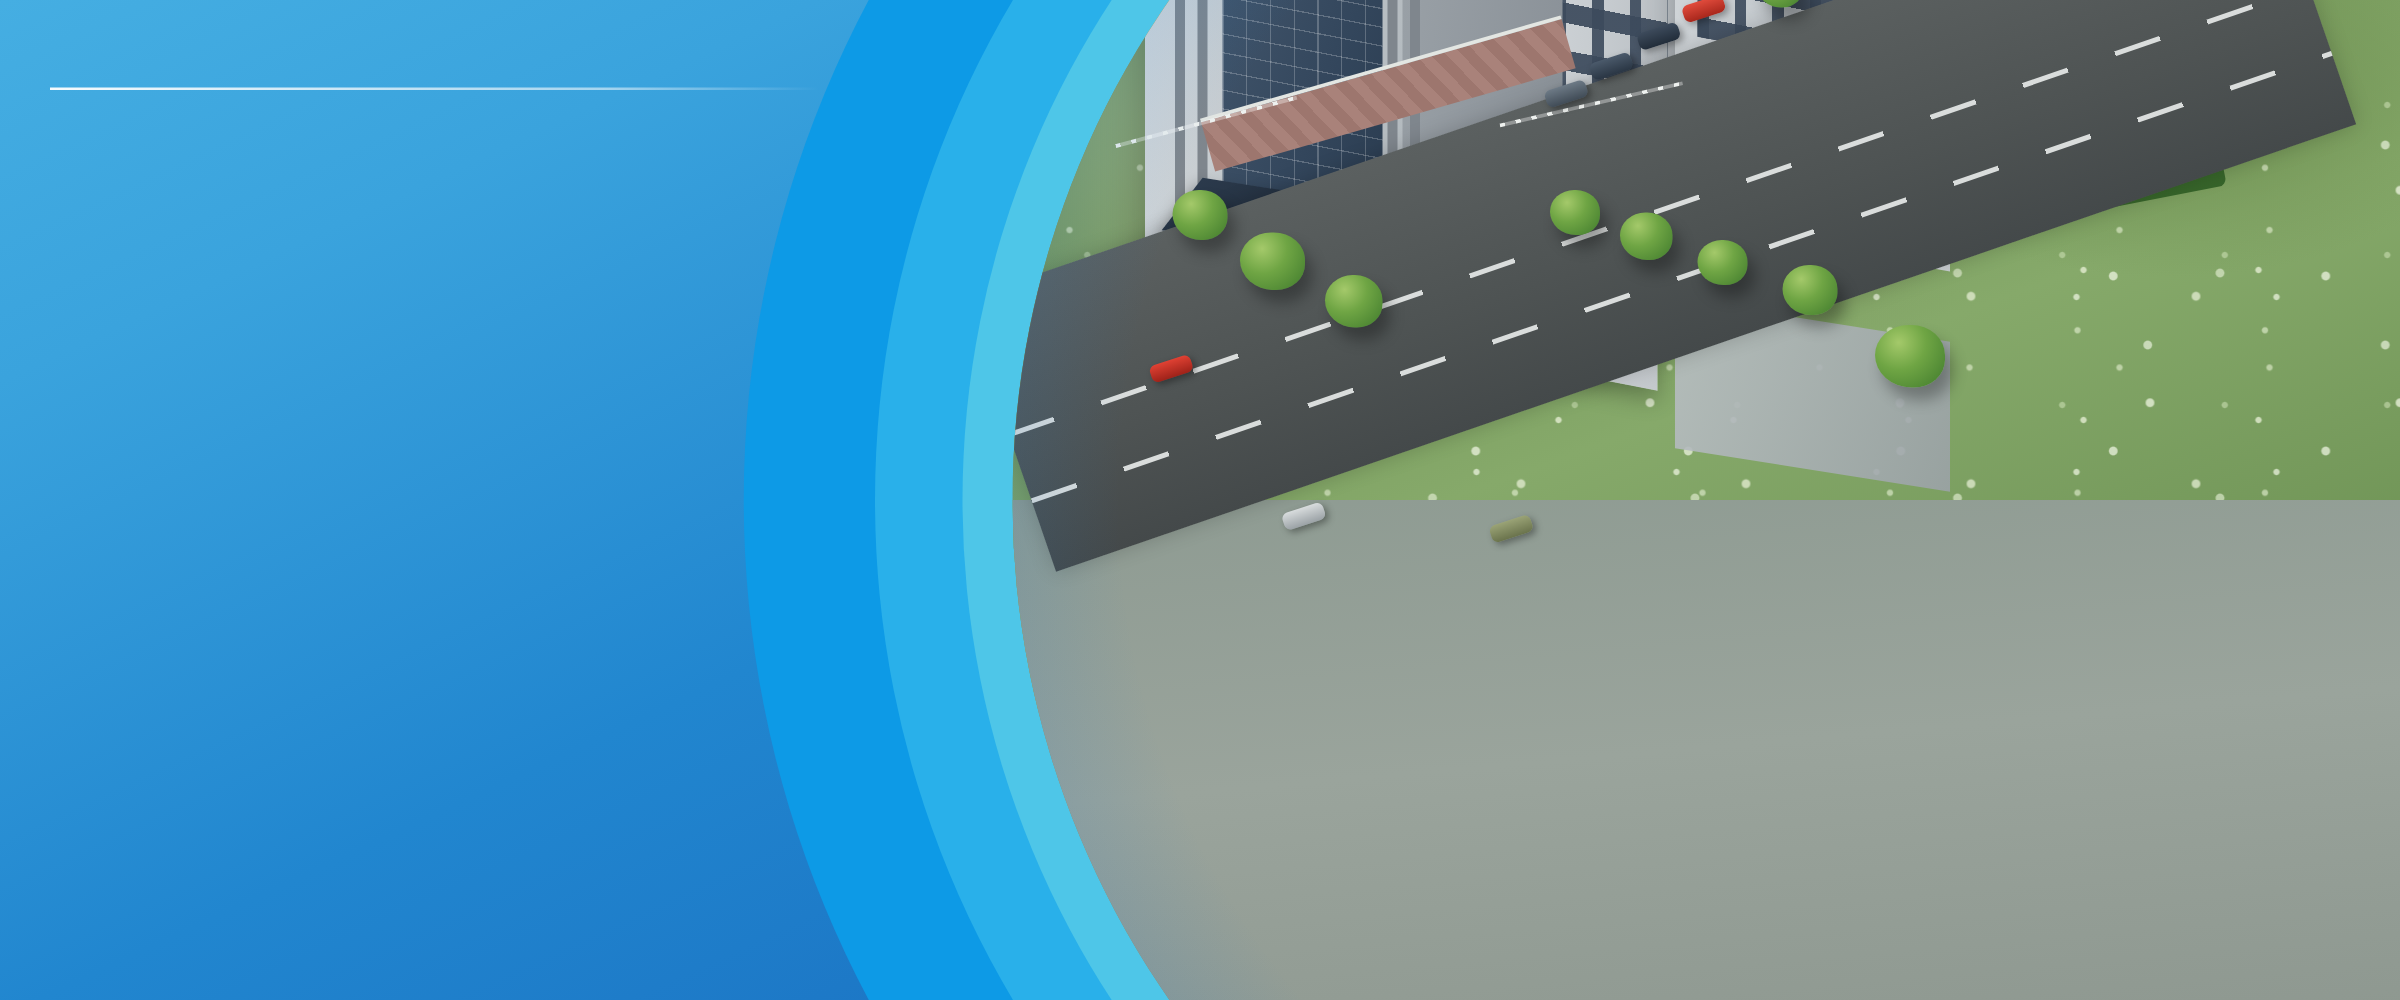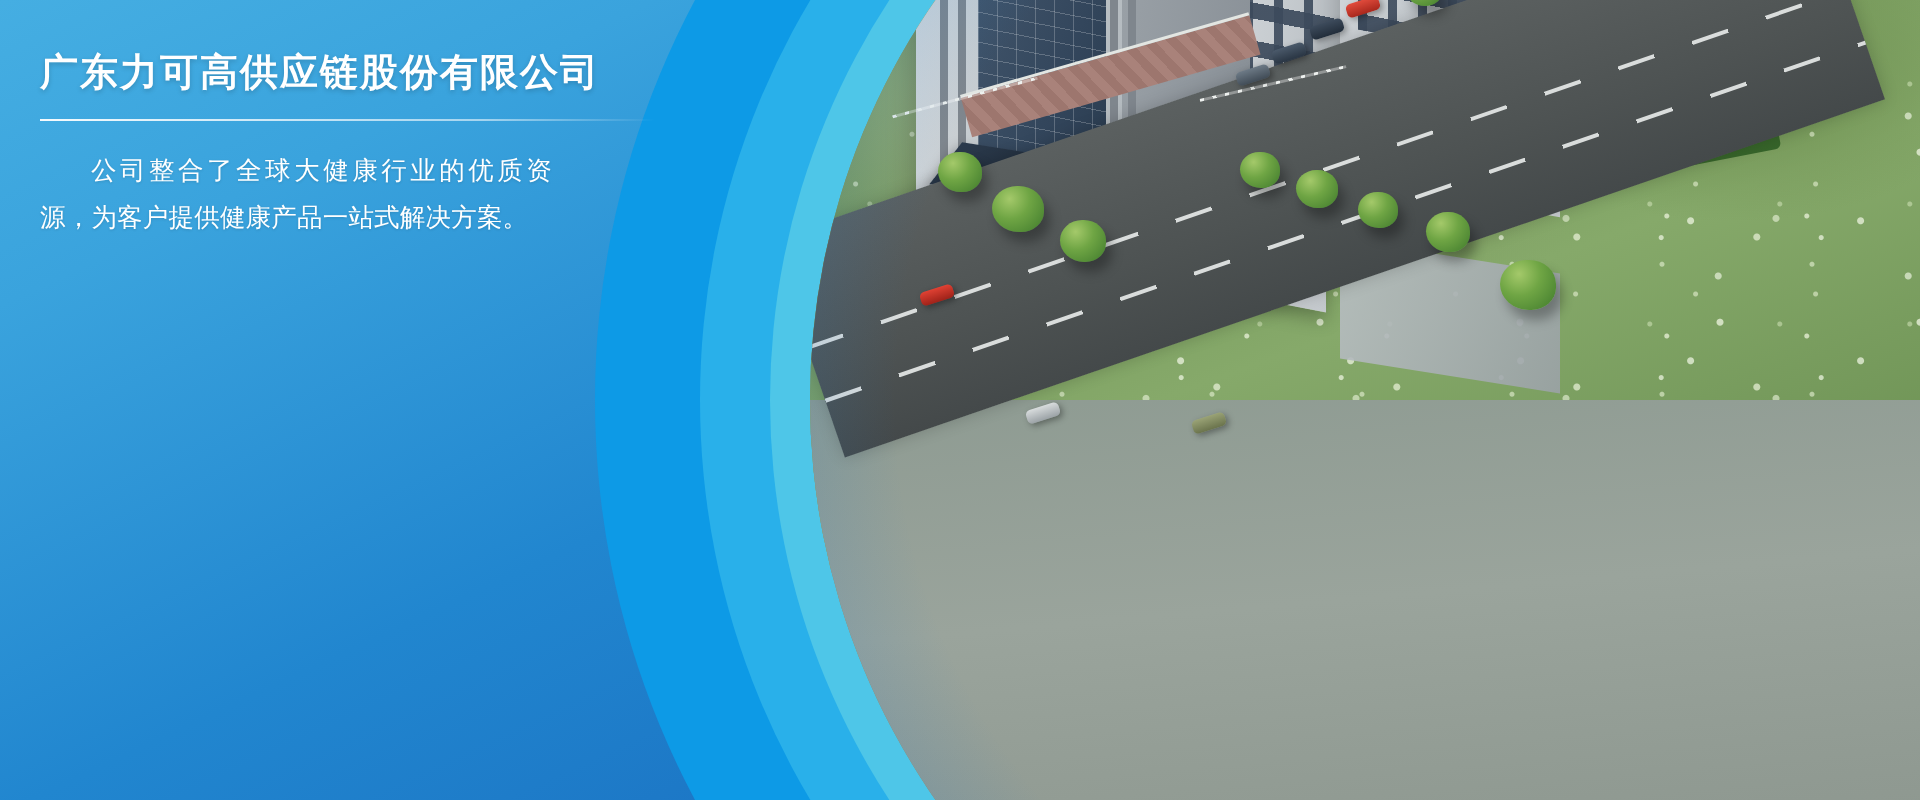--- a/index.html
+++ b/index.html
@@ -337,20 +337,18 @@
       <div class="car" style="left:426px; top:368px; background:linear-gradient(180deg,#6d7a86,#414c57);"></div>
       <div class="car" style="left:110px; top:588px; background:linear-gradient(180deg,#e04133,#9e2219);"></div>
       <div class="car" style="left:216px; top:706px; background:linear-gradient(180deg,#d8dcdd,#9ba2a6);"></div>
       <div class="car" style="left:382px; top:716px; background:linear-gradient(180deg,#9aa376,#6a734c);"></div>
 
     </div>
     <div class="photo-fade"></div>
   </div>
 
   <div class="text-col">
-    <h1 class="page-title">广东力可高供应链股份有限公司</h1>
     <div class="title-rule"></div>
     <div class="body-copy">
-      <p class="para">公司整合了全球大健康行业的优质资源，为客户提供健康产品一站式解决方案。</p>
     </div>
   </div>
 
 </div>
 
 </body></html>

